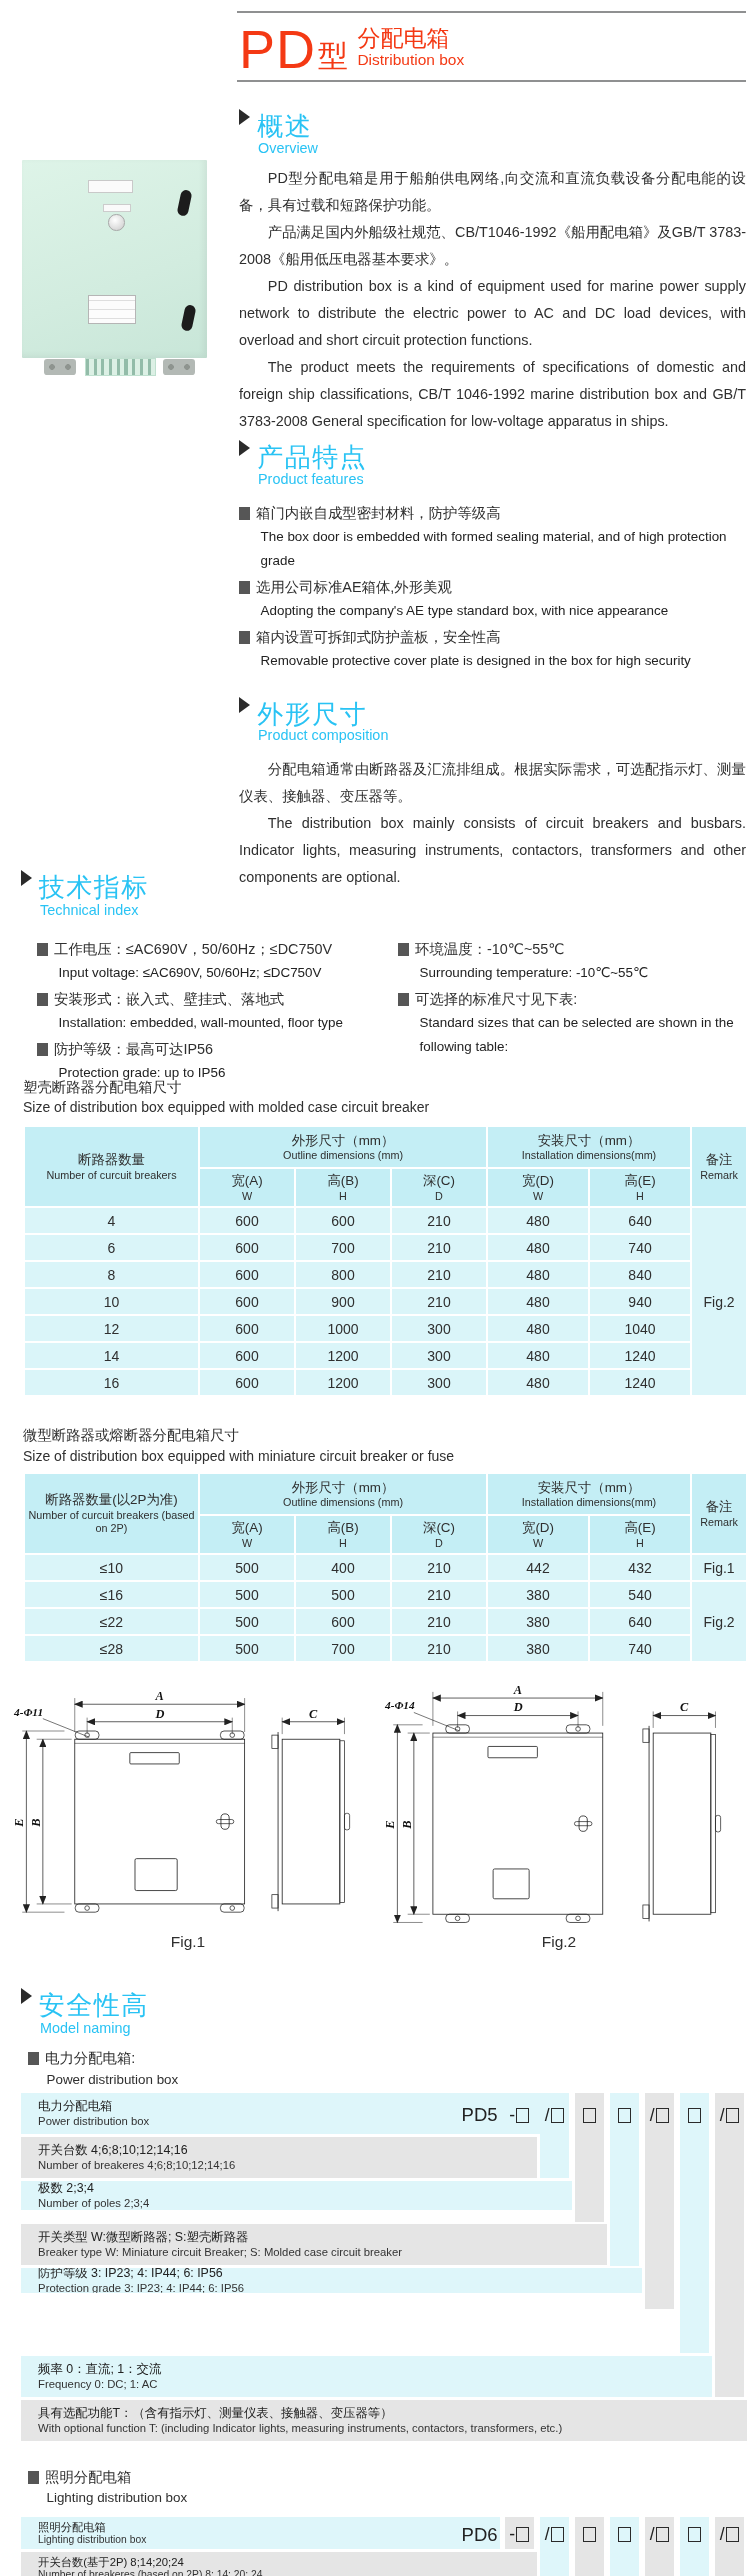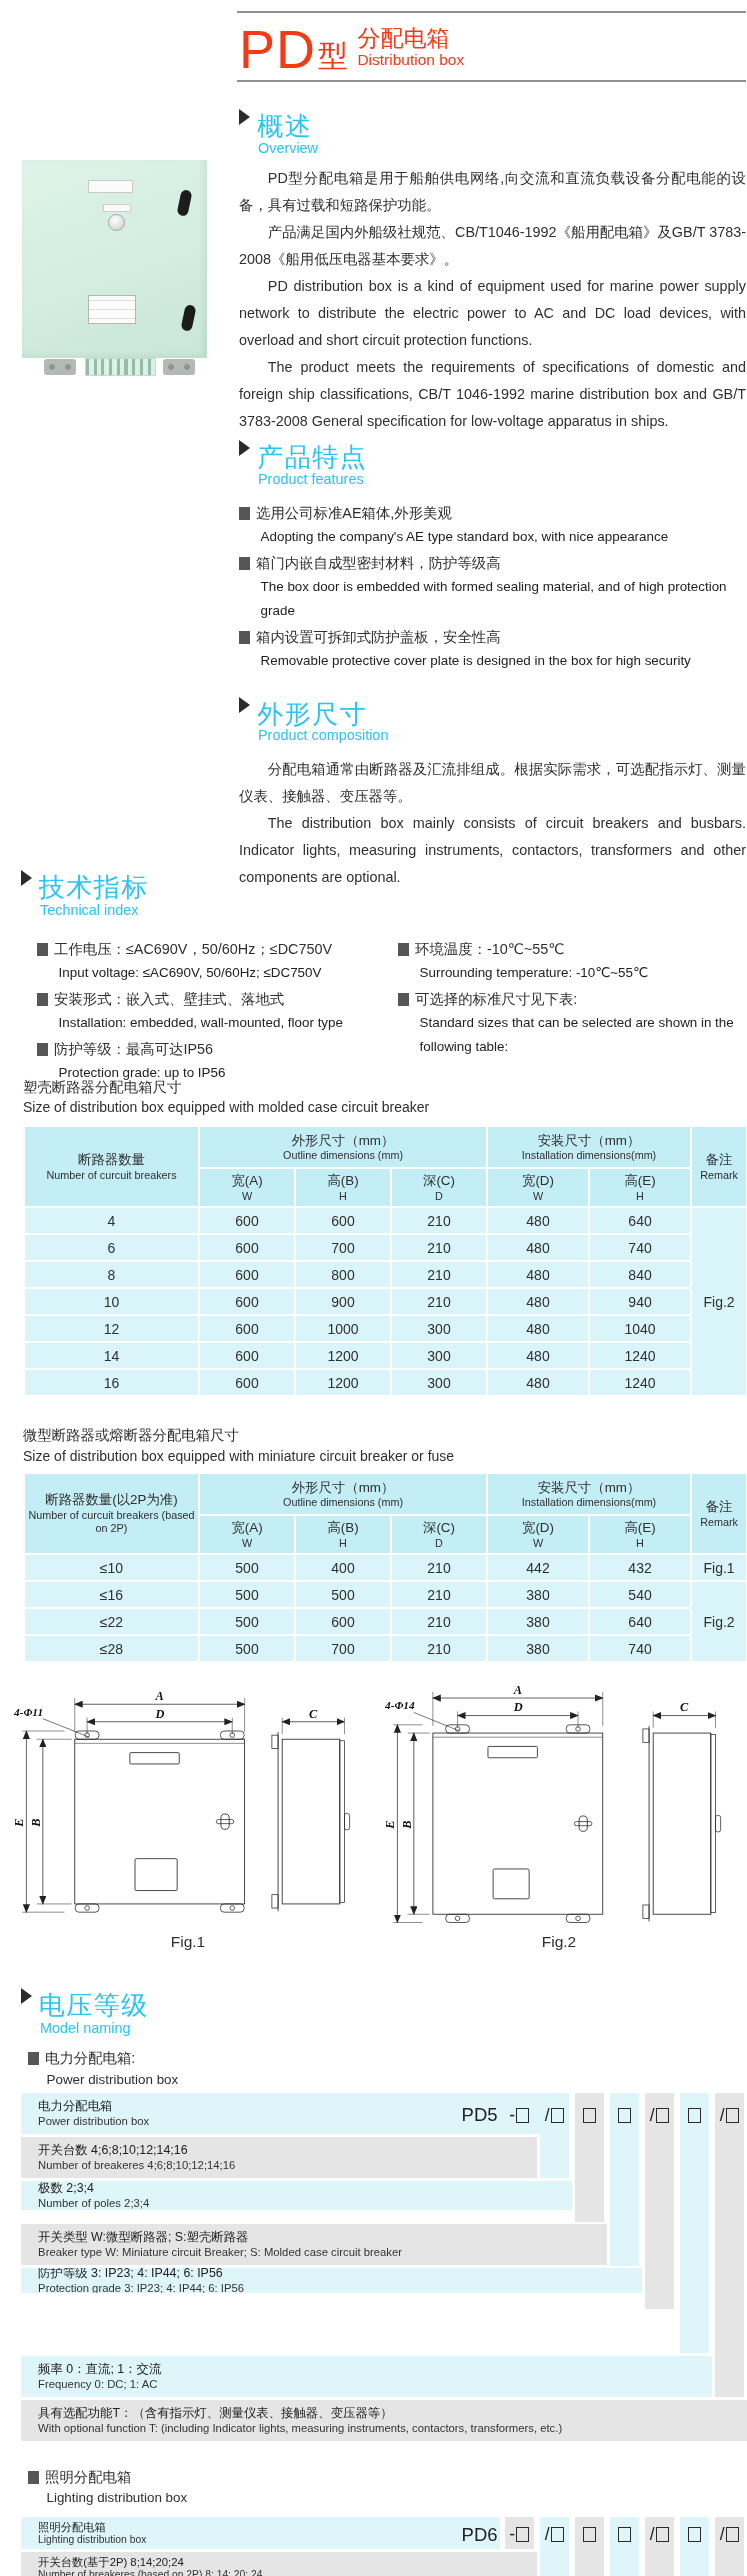--- a/index.html
+++ b/index.html
@@ -110,26 +110,26 @@
     <p class="para ind">The product meets the requirements of specifications of domestic and foreign ship classifications, CB/T 1046-1992 marine distribution box and GB/T 3783-2008 General specification for low-voltage apparatus in ships.</p>
   </div>
 
   <div class="abs sec-h" style="left:239px;top:440px;">
     <span class="tri"></span>
     <span class="sec-cn">产品特点</span>
   </div>
   <div class="abs sec-en" style="left:258px;top:471px;">Product features</div>
   <div class="abs" style="left:239px;top:501px;width:507px;">
     <div class="tech-item">
+      <div class="cnline"><span class="sq"></span><span>箱门内嵌自成型密封材料，防护等级高</span></div>
+      <div class="enline">The box door is embedded with formed sealing material, and of high protection grade</div>
+    </div>
+    <div class="tech-item">
       <div class="cnline"><span class="sq"></span><span>选用公司标准AE箱体,外形美观</span></div>
       <div class="enline">Adopting the company's AE type standard box, with nice appearance</div>
-    </div>
-    <div class="tech-item">
-      <div class="cnline"><span class="sq"></span><span>箱门内嵌自成型密封材料，防护等级高</span></div>
-      <div class="enline">The box door is embedded with formed sealing material, and of high protection grade</div>
     </div>
     <div class="tech-item">
       <div class="cnline"><span class="sq"></span><span>箱内设置可拆卸式防护盖板，安全性高</span></div>
       <div class="enline">Removable protective cover plate is designed in the box for high security</div>
     </div>
   </div>
 
   <div class="abs sec-h" style="left:239px;top:697px;">
     <span class="tri"></span>
     <span class="sec-cn">外形尺寸</span>
@@ -477,21 +477,21 @@
         <line x1="523" y1="76" x2="523" y2="108" stroke="#222" stroke-width="1"></line>
         <line x1="644" y1="76" x2="644" y2="108" stroke="#222" stroke-width="1"></line>
         <line x1="523" y1="84" x2="644" y2="84" stroke="#222" stroke-width="1.4" marker-start="url(#m2)" marker-end="url(#m2)"></line>
         <text x="575" y="76" font-size="24" font-style="italic" font-weight="bold" fill="#111">C</text>
       </svg></div>
   <div class="abs fig-cap" style="left:13px;top:1933px;width:350px;">Fig.1</div>
   <div class="abs fig-cap" style="left:384px;top:1933px;width:350px;">Fig.2</div>
 
   <div class="abs sec-h" style="left:20.6px;top:1988px;">
     <span class="tri"></span>
-    <span class="sec-cn">电压等级</span>
+    <span class="sec-cn">安全性高</span>
   </div>
   <div class="abs sec-en" style="left:40px;top:2020px;">Model naming</div>
 
   <div class="abs mn-bullet-cn" style="left:28px;top:2049px;"><span class="sq"></span><span>电力分配电箱:</span></div>
   <div class="abs mn-bullet-en" style="left:28px;top:2072px;">Power distribution box</div>
   <div class="ladder" id="ladder0" style="left:20.6px;top:2093px;height:350px;">
       <div class="lstrip gr" style="left:484px;width:29px;height:41px;"></div>
       <div class="lstrip cy" style="left:519px;width:29px;height:85px;"></div>
       <div class="lstrip gr" style="left:554px;width:29px;height:129px;"></div>
       <div class="lstrip cy" style="left:589px;width:29px;height:173px;"></div>

